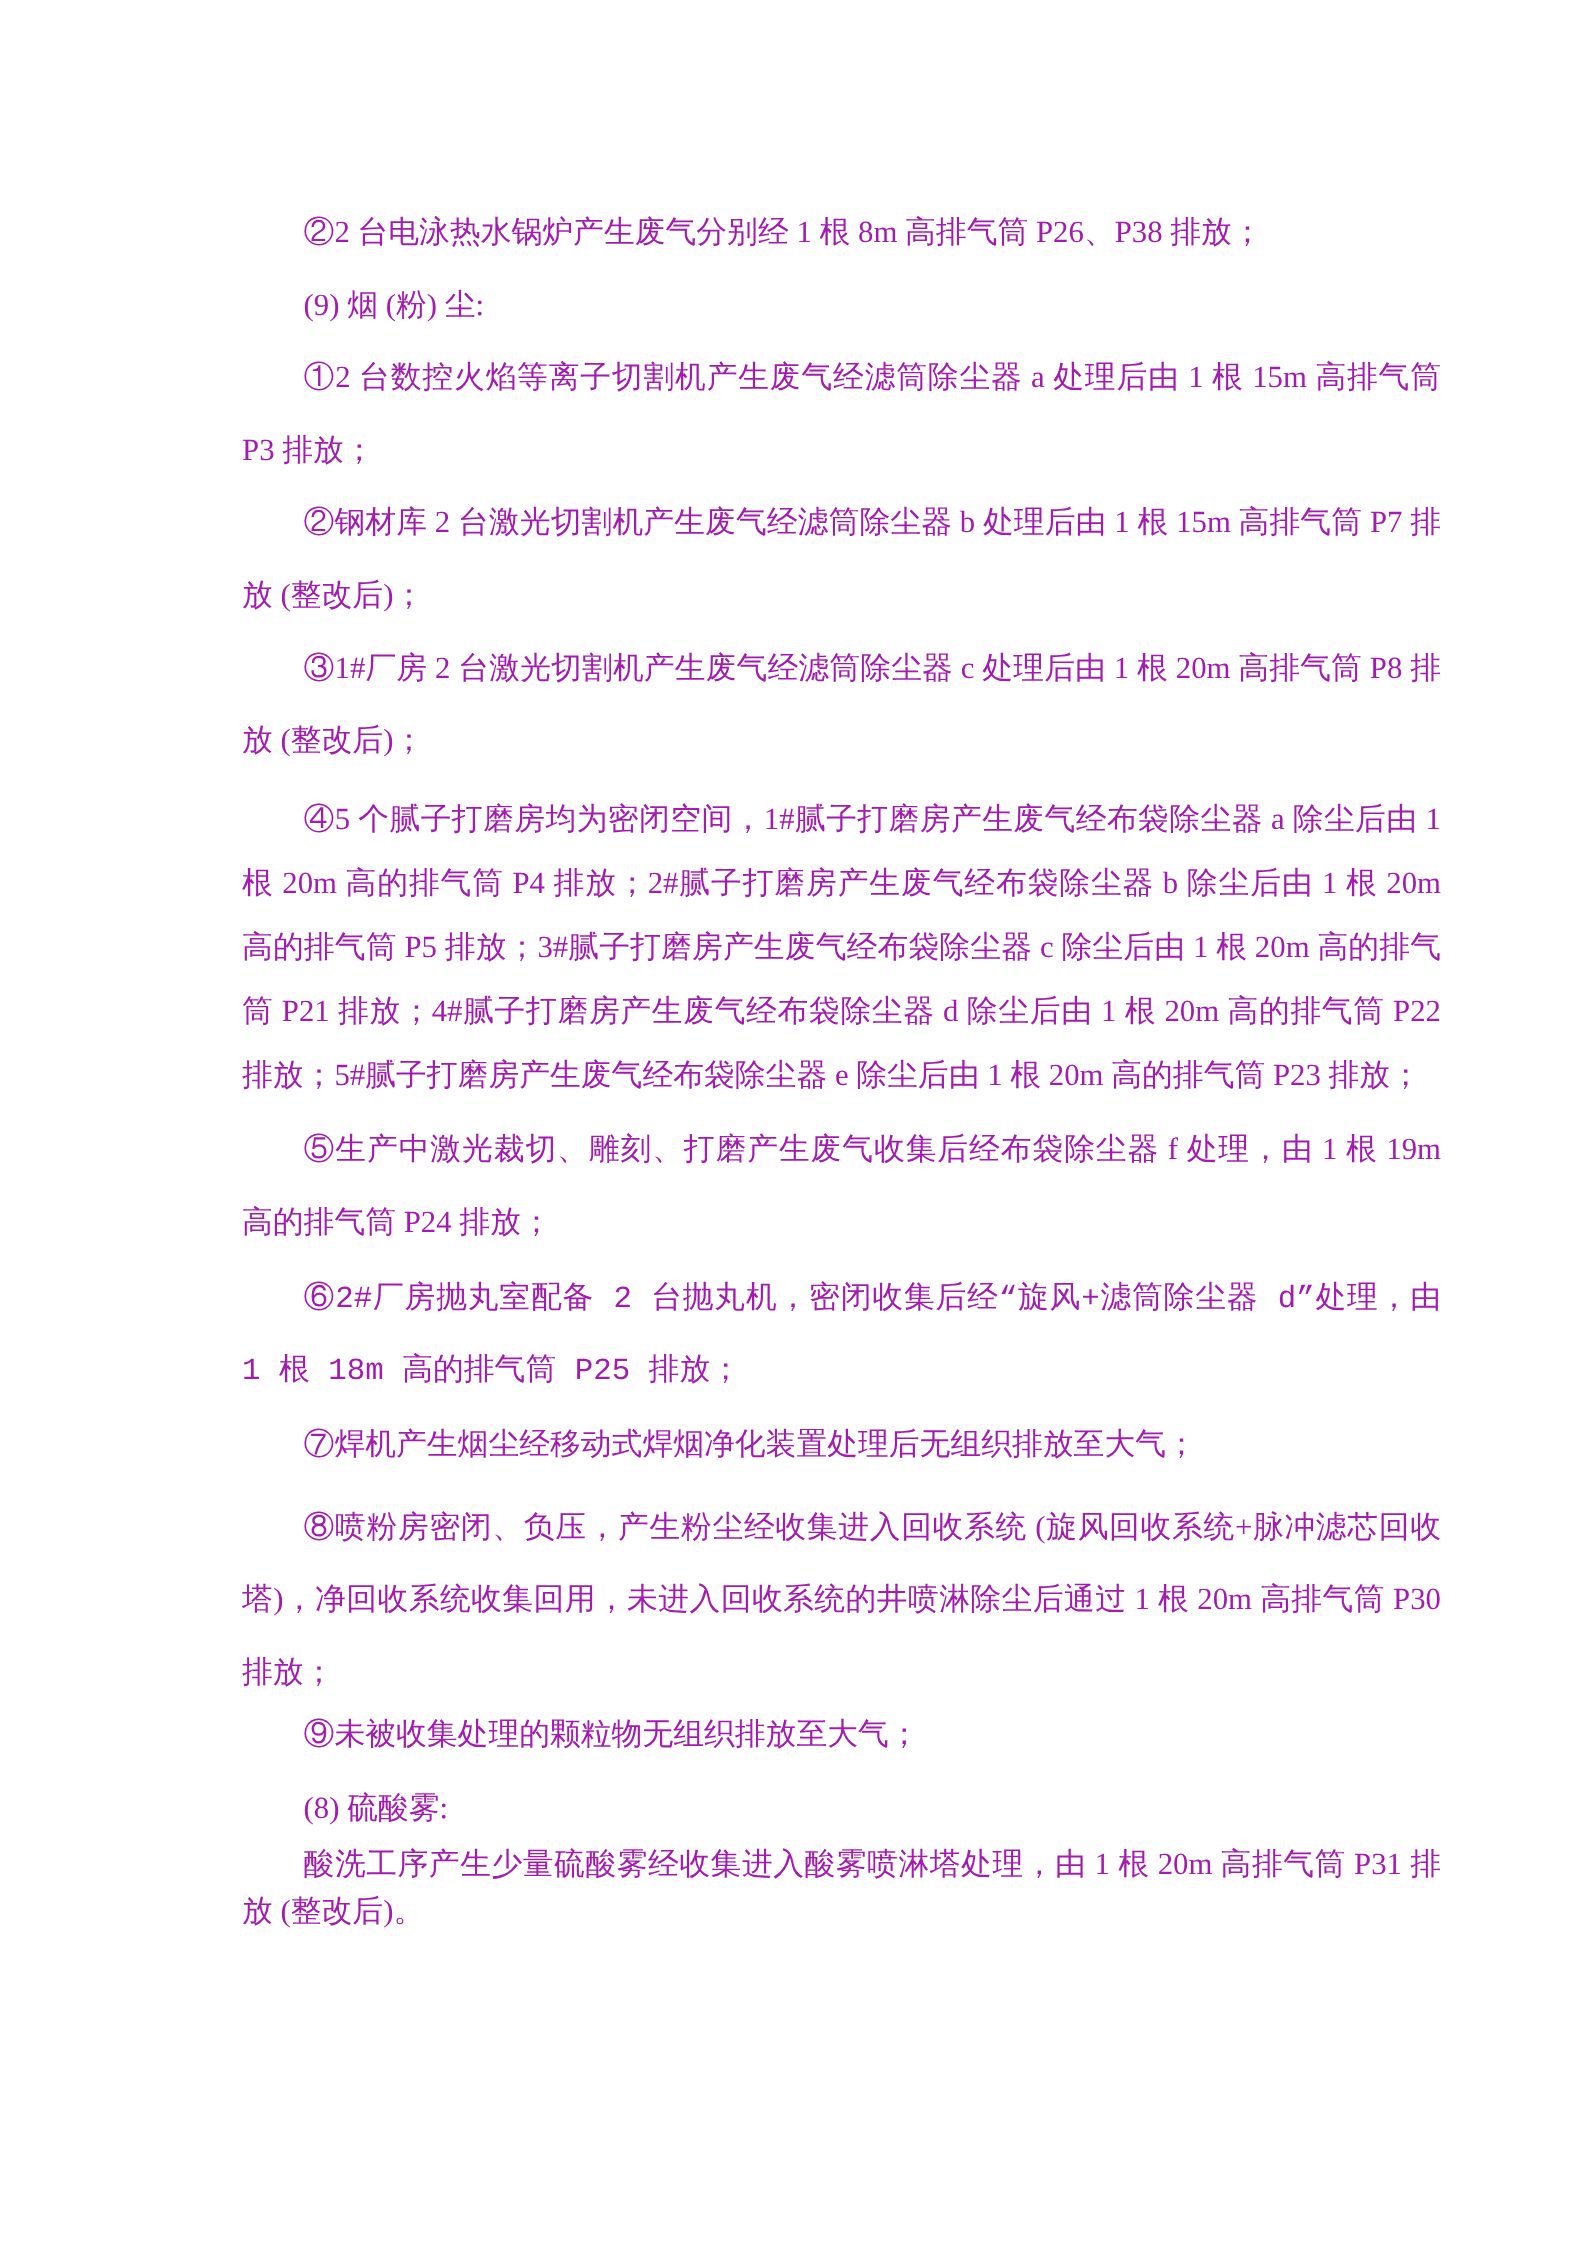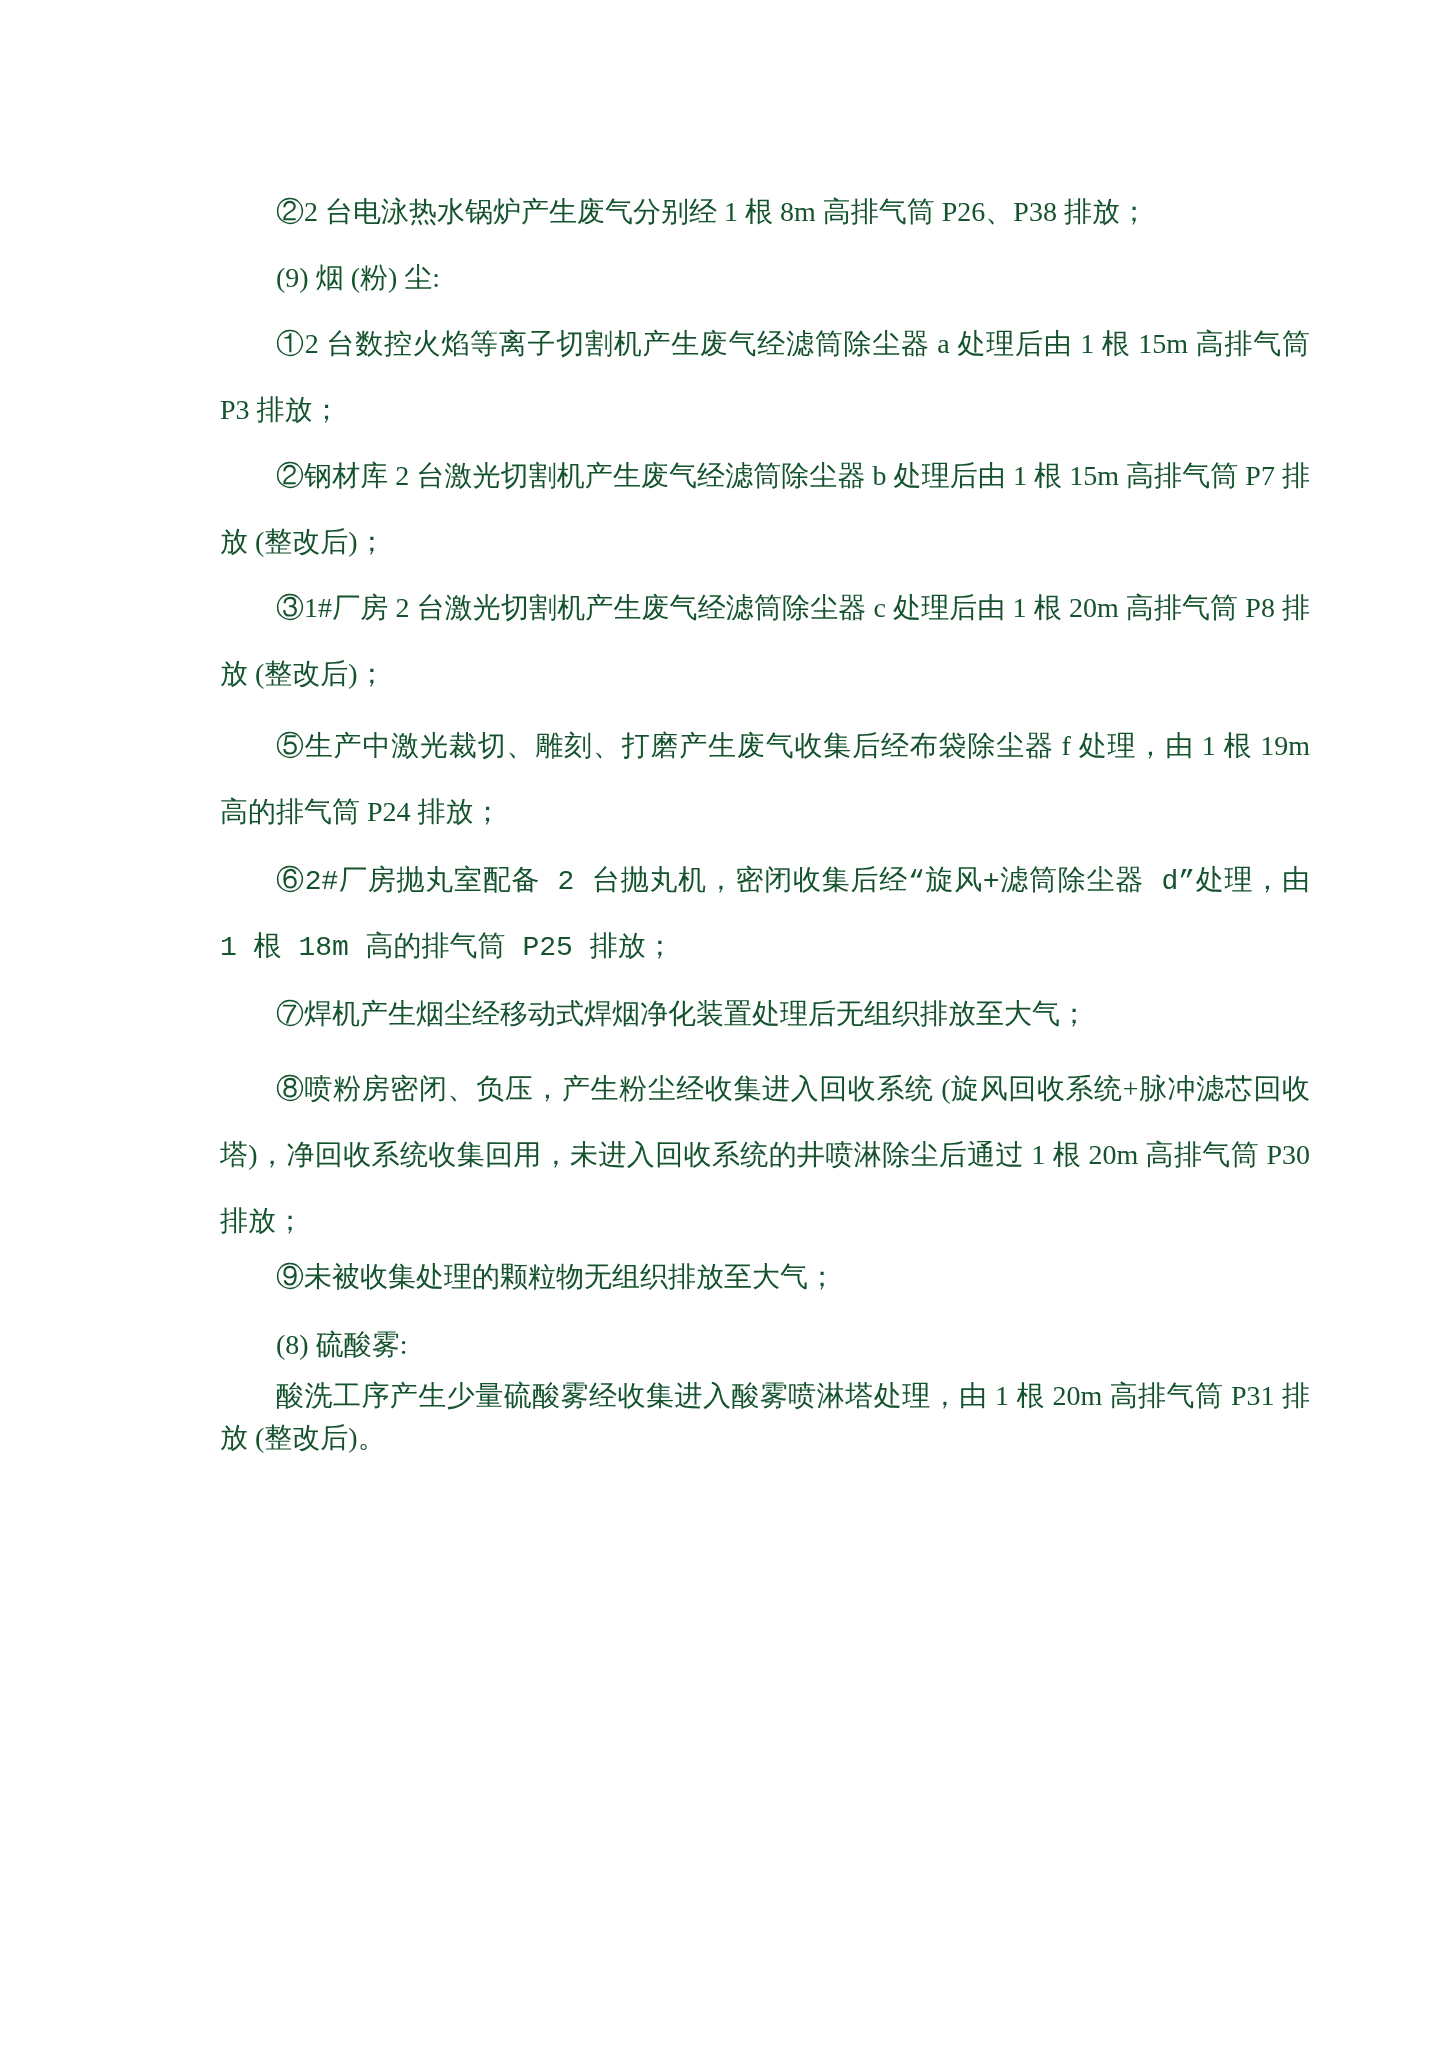--- a/index.html
+++ b/index.html
@@ -20,21 +20,21 @@
     top: 0;
     width: 1448px;
     height: 2048px;
     background: #ffffff;
   }
   .doc {
     position: absolute;
     left: 220px;
     top: 179px;
     width: 1090px;
-    color: #14532d;
+    color: #a21caf;
     font-size: 28px;
     line-height: 66px;
     text-align: justify;
     text-justify: inter-ideograph;
     text-align-last: left;
   }
   .doc p {
     margin: 0;
     padding: 0;
     text-indent: 56px;
@@ -55,20 +55,21 @@
 </head>
 <body>
 
 <div class="page">
   <div class="doc">
     <p>②2 台电泳热水锅炉产生废气分别经 1 根 8m 高排气筒 P26、P38 排放；</p>
     <p>(9) 烟 (粉) 尘:</p>
     <p>①2 台数控火焰等离子切割机产生废气经滤筒除尘器 a 处理后由 1 根 15m 高排气筒 P3 排放；</p>
     <p>②钢材库 2 台激光切割机产生废气经滤筒除尘器 b 处理后由 1 根 15m 高排气筒 P7 排放 (整改后)；</p>
     <p>③1#厂房 2 台激光切割机产生废气经滤筒除尘器 c 处理后由 1 根 20m 高排气筒 P8 排放 (整改后)；</p>
+    <p class="tight">④5 个腻子打磨房均为密闭空间，1#腻子打磨房产生废气经布袋除尘器 a 除尘后由 1 根 20m 高的排气筒 P4 排放；2#腻子打磨房产生废气经布袋除尘器 b 除尘后由 1 根 20m 高的排气筒 P5 排放；3#腻子打磨房产生废气经布袋除尘器 c 除尘后由 1 根 20m 高的排气筒 P21 排放；4#腻子打磨房产生废气经布袋除尘器 d 除尘后由 1 根 20m 高的排气筒 P22 排放；5#腻子打磨房产生废气经布袋除尘器 e 除尘后由 1 根 20m 高的排气筒 P23 排放；</p>
     <p class="mt6">⑤生产中激光裁切、雕刻、打磨产生废气收集后经布袋除尘器 f 处理，由 1 根 19m 高的排气筒 P24 排放；</p>
     <p class="mt4">⑥2#厂房抛丸室配备 2 台抛丸机，密闭收集后经“旋风+滤筒除尘器 d”处理，由 1 根 18m 高的排气筒 P25 排放；</p>
     <p>⑦焊机产生烟尘经移动式焊烟净化装置处理后无组织排放至大气；</p>
     <p class="mt9">⑧喷粉房密闭、负压，产生粉尘经收集进入回收系统 (旋风回收系统+脉冲滤芯回收塔)，净回收系统收集回用，未进入回收系统的井喷淋除尘后通过 1 根 20m 高排气筒 P30 排放；</p>
     <p class="mtn8">⑨未被收集处理的颗粒物无组织排放至大气；</p>
     <p>(8) 硫酸雾:</p>
     <p class="last">酸洗工序产生少量硫酸雾经收集进入酸雾喷淋塔处理，由 1 根 20m 高排气筒 P31 排放 (整改后)。</p>
   </div>
 </div>
 

